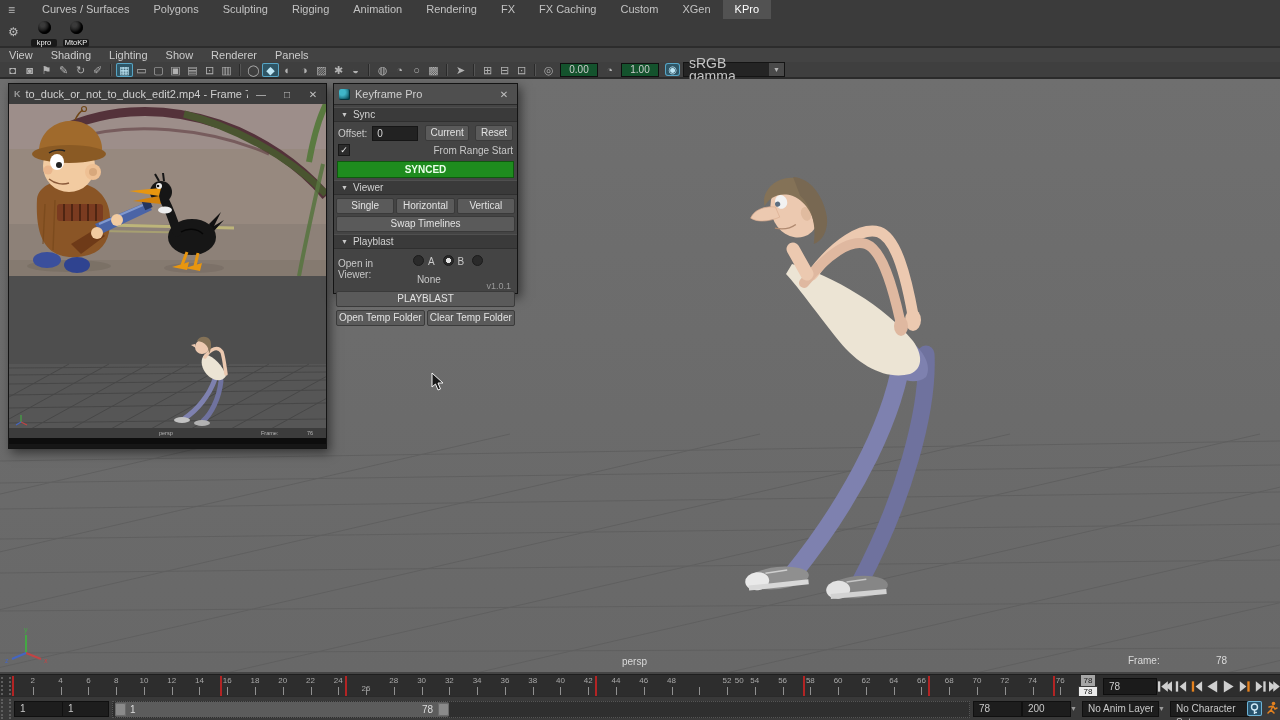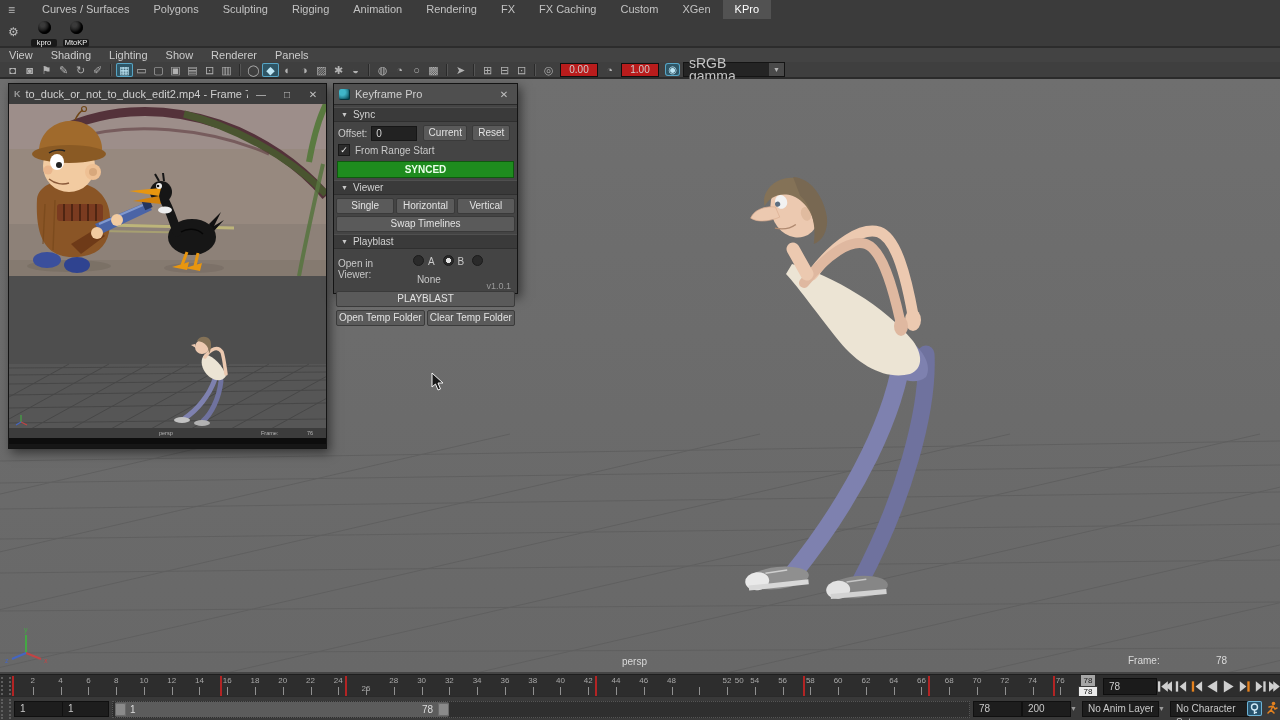--- a/index.html
+++ b/index.html
@@ -22,21 +22,21 @@
 
   
   #panel-menu{position:absolute;top:48px;left:0;right:0;height:14px;background:#434343;display:flex;padding-left:0;}
   .pmenu{font-size:11px;line-height:14px;padding:0 9px;color:#cccccc;}
   #toolbar{position:absolute;top:62px;left:0;right:0;height:15px;background:#3f3f3f;border-bottom:2px solid #2b2b2b;
            display:flex;align-items:center;padding-left:4px;}
   #toolbar-icons{display:flex;align-items:center;}
   .tb-icon{width:17px;text-align:center;font-size:11px;color:#b2b2b2;line-height:14px;}
   .tb-icon.hl{box-shadow:inset 0 0 0 1px #58a6c6;background:#2f5666;color:#bfe6f5;border-radius:2px;}
   .tb-sep{width:1px;height:12px;background:#2a2a2a;margin:0 4px;border-right:1px solid #555;}
-  .tb-field{width:36px;height:12px;background:#b91c1c;border:1px solid #101010;font-size:10px;line-height:12px;
+  .tb-field{width:36px;height:12px;background:#14532d;border:1px solid #101010;font-size:10px;line-height:12px;
             text-align:center;color:#cccccc;margin:6px 3px;}
   .tb-gamma{width:15px;height:13px;border-radius:3px;background:#2f5666;box-shadow:inset 0 0 0 1px #58a6c6;
             color:#bfe6f5;text-align:center;font-size:10px;line-height:13px;margin:0 3px;}
   #vt-dropdown{display:flex;align-items:center;width:100px;height:13px;background:#242424;border:1px solid #141414;}
   #vt-dropdown .vt-label{flex:1;font-size:14px;padding-left:5px;color:#c4c4c4;line-height:13px;}
   #vt-dropdown .dd-arrow{width:15px;height:13px;background:#4a4a4a;color:#b5b5b5;font-size:7px;text-align:center;line-height:13px;}
 
   
   #viewport{position:absolute;top:79px;left:0;right:0;height:593px;background:linear-gradient(#6f6f6f,#686868);}
   .vp-svg{position:absolute;inset:0;}
@@ -51,21 +51,21 @@
   #video-cartoon{position:absolute;top:20px;left:0;width:317px;height:172px;}
   #video-playblast{position:absolute;top:192px;left:0;width:317px;height:168px;}
 
   #kp-window{left:333px;top:83px;width:183px;height:209px;}
   #kp-window .titlebar{background:#4f4f4f;}
   .kp-logo{width:11px;height:11px;border-radius:2px;margin-left:5px;
            background:radial-gradient(circle at 30% 30%, #3fb5c9 0 3px, #15606f 70%);box-shadow:inset -1px -1px 1px #05303a;}
   .kp-section{height:13px;background:#3a3a3a;margin-top:2px;display:flex;align-items:center;border-top:1px solid #4f4f4f;border-bottom:1px solid #2f2f2f;}
   .kp-tri{font-size:7px;color:#c8c8c8;padding:0 5px 0 7px;}
   .kp-sec-label{font-size:10px;color:#d2d2d2;}
-  .kp-row{display:flex;align-items:center;padding:3px 4px 2px;}
+  .kp-row{display:flex;align-items:center;padding:3px 4px 2px;justify-content:space-between;}
   .kp-label{font-size:10px;color:#c8c8c8;}
   .kp-input{background:#222222;border:1px solid #161616;height:13px;font-size:10px;color:#d8d8d8;line-height:13px;padding-left:4px;}
   .kp-btn{background:#5a5a5a;border:1px solid #3a3a3a;border-radius:2px;font-size:10px;color:#e2e2e2;
           text-align:center;line-height:14px;height:14px;}
   .kp-check{width:10px;height:10px;background:#2b2b2b;border:1px solid #181818;font-size:9px;line-height:10px;
             text-align:center;color:#efefef;margin-right:5px;}
   #kp-synced{margin:3px 3px 0;height:15px;background:#1e8c1e;border:1px solid #0e5a0e;color:#eaffea;
              font-size:10px;font-weight:bold;text-align:center;line-height:15px;}
   .kp-3btn{display:flex;gap:2px;margin:3px 2px 0;}
   .kp-3btn .kp-btn{flex:1;}

